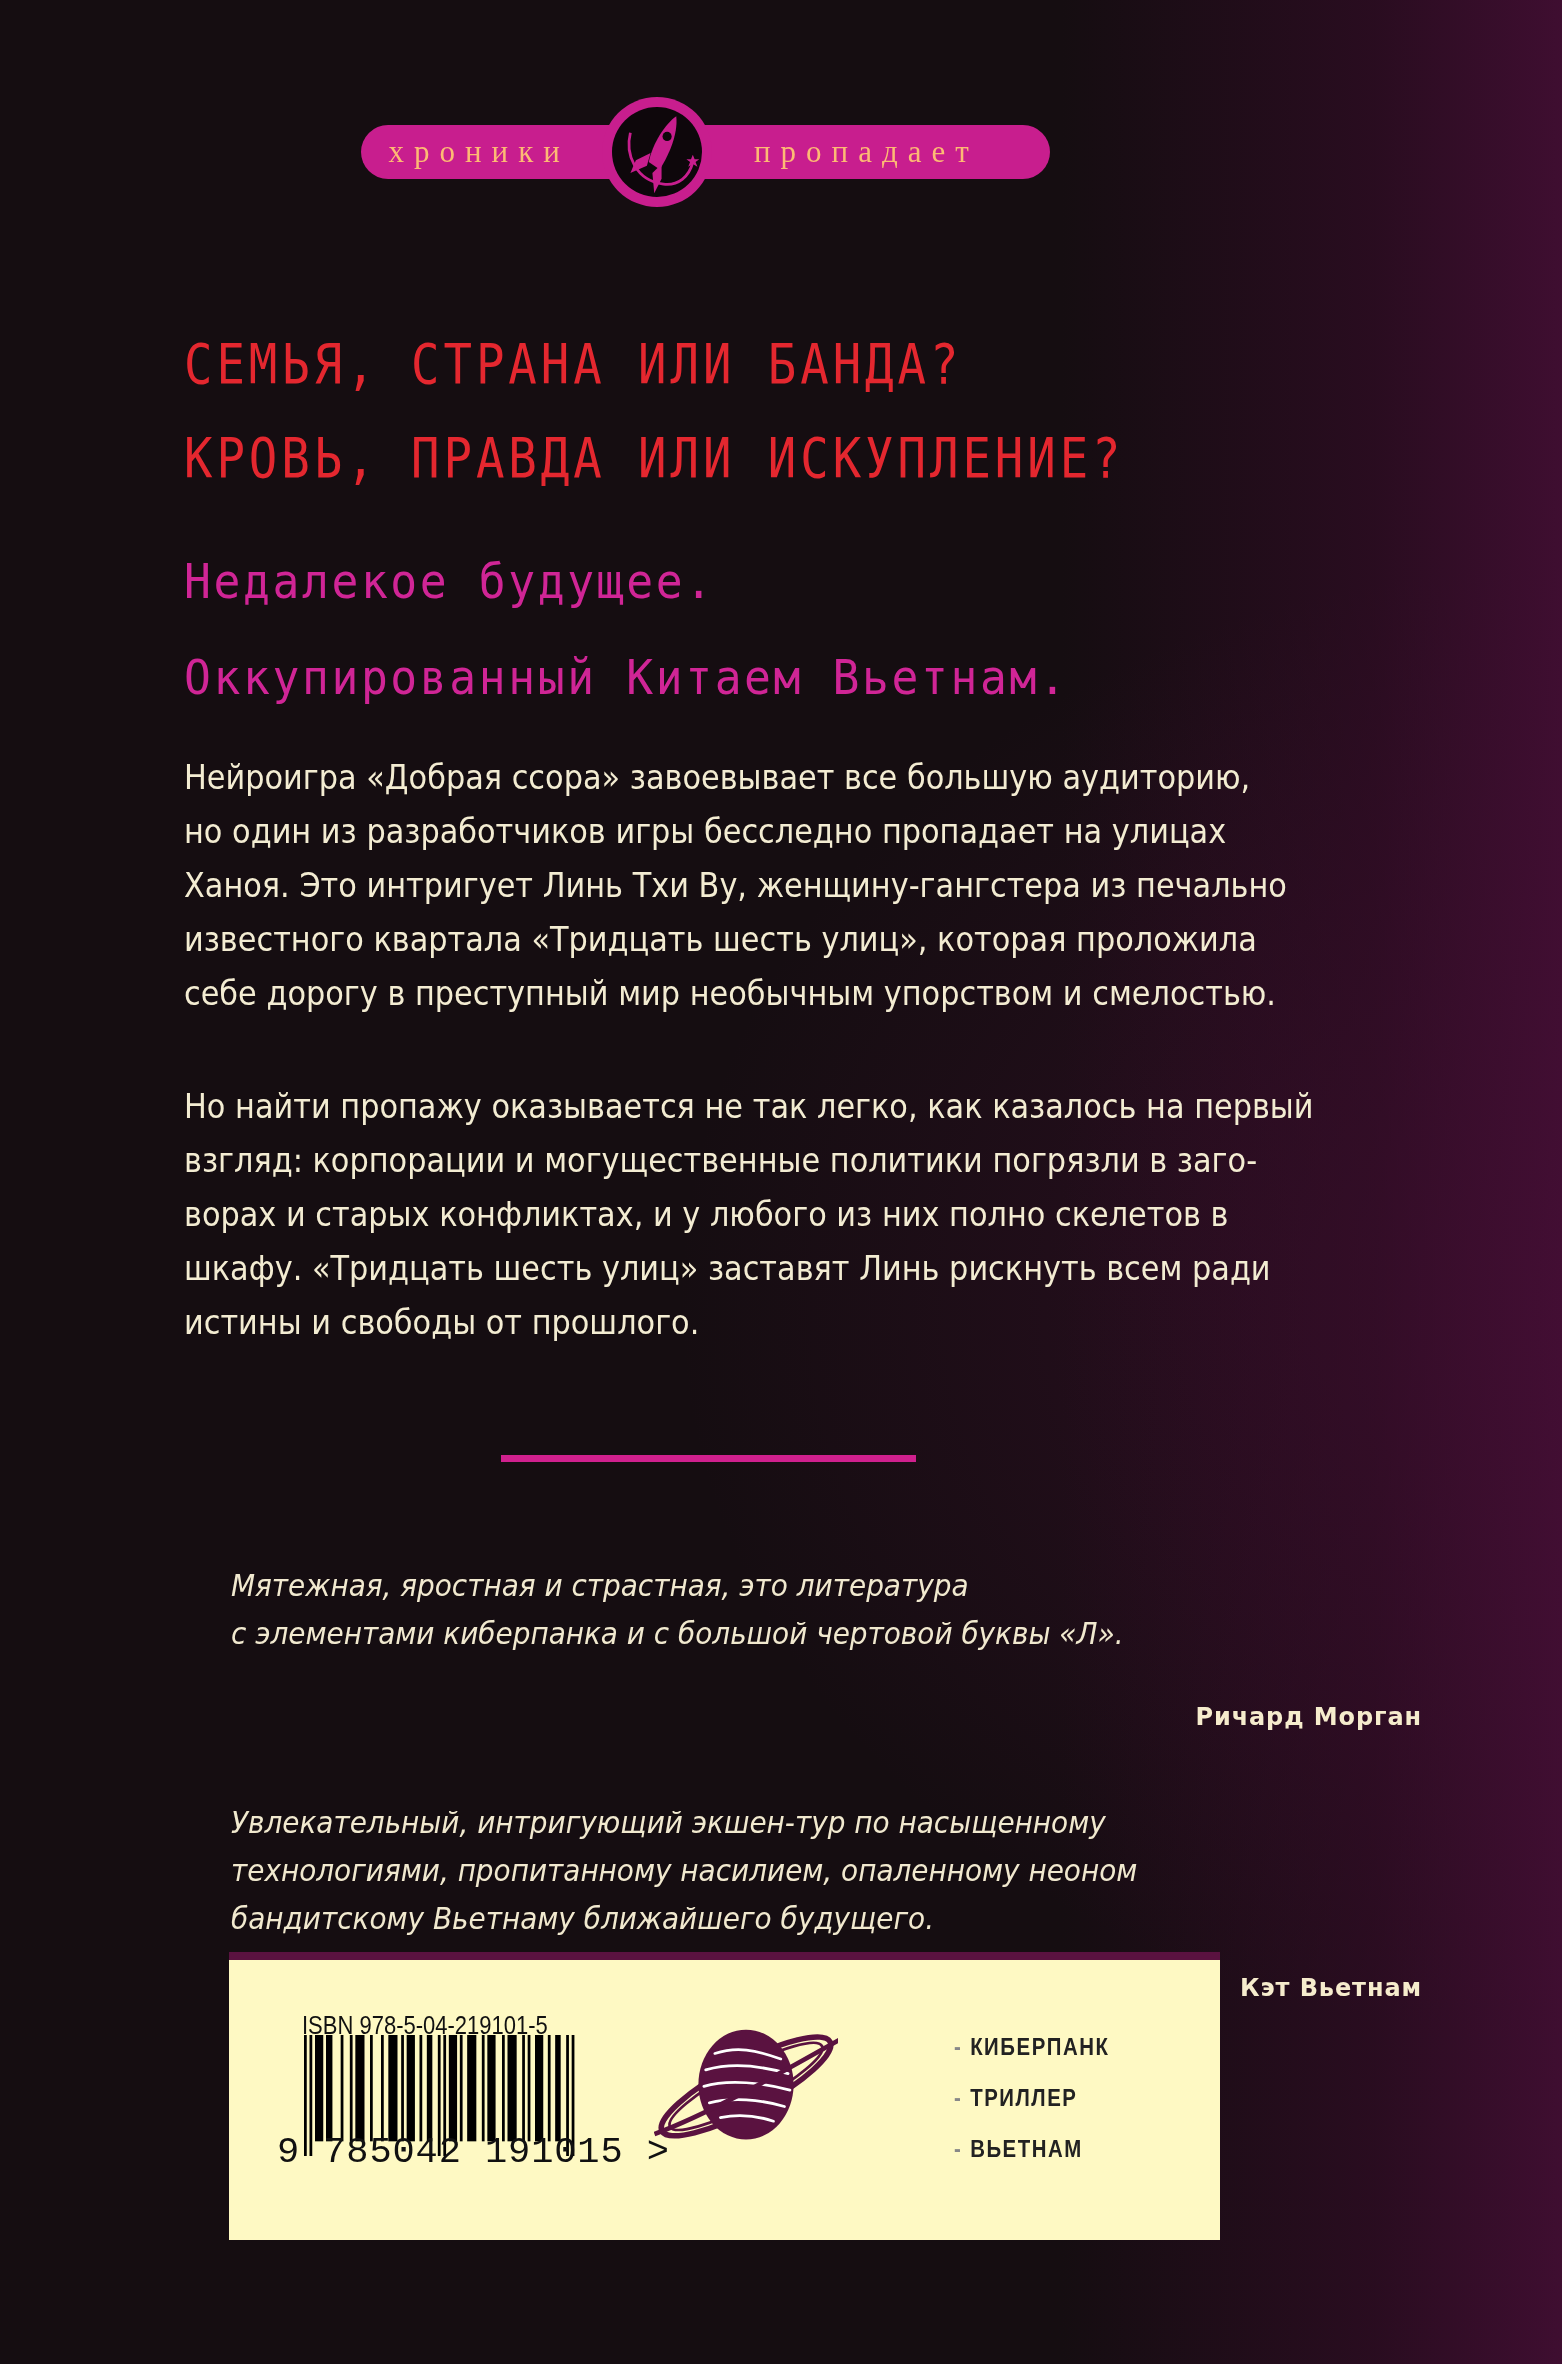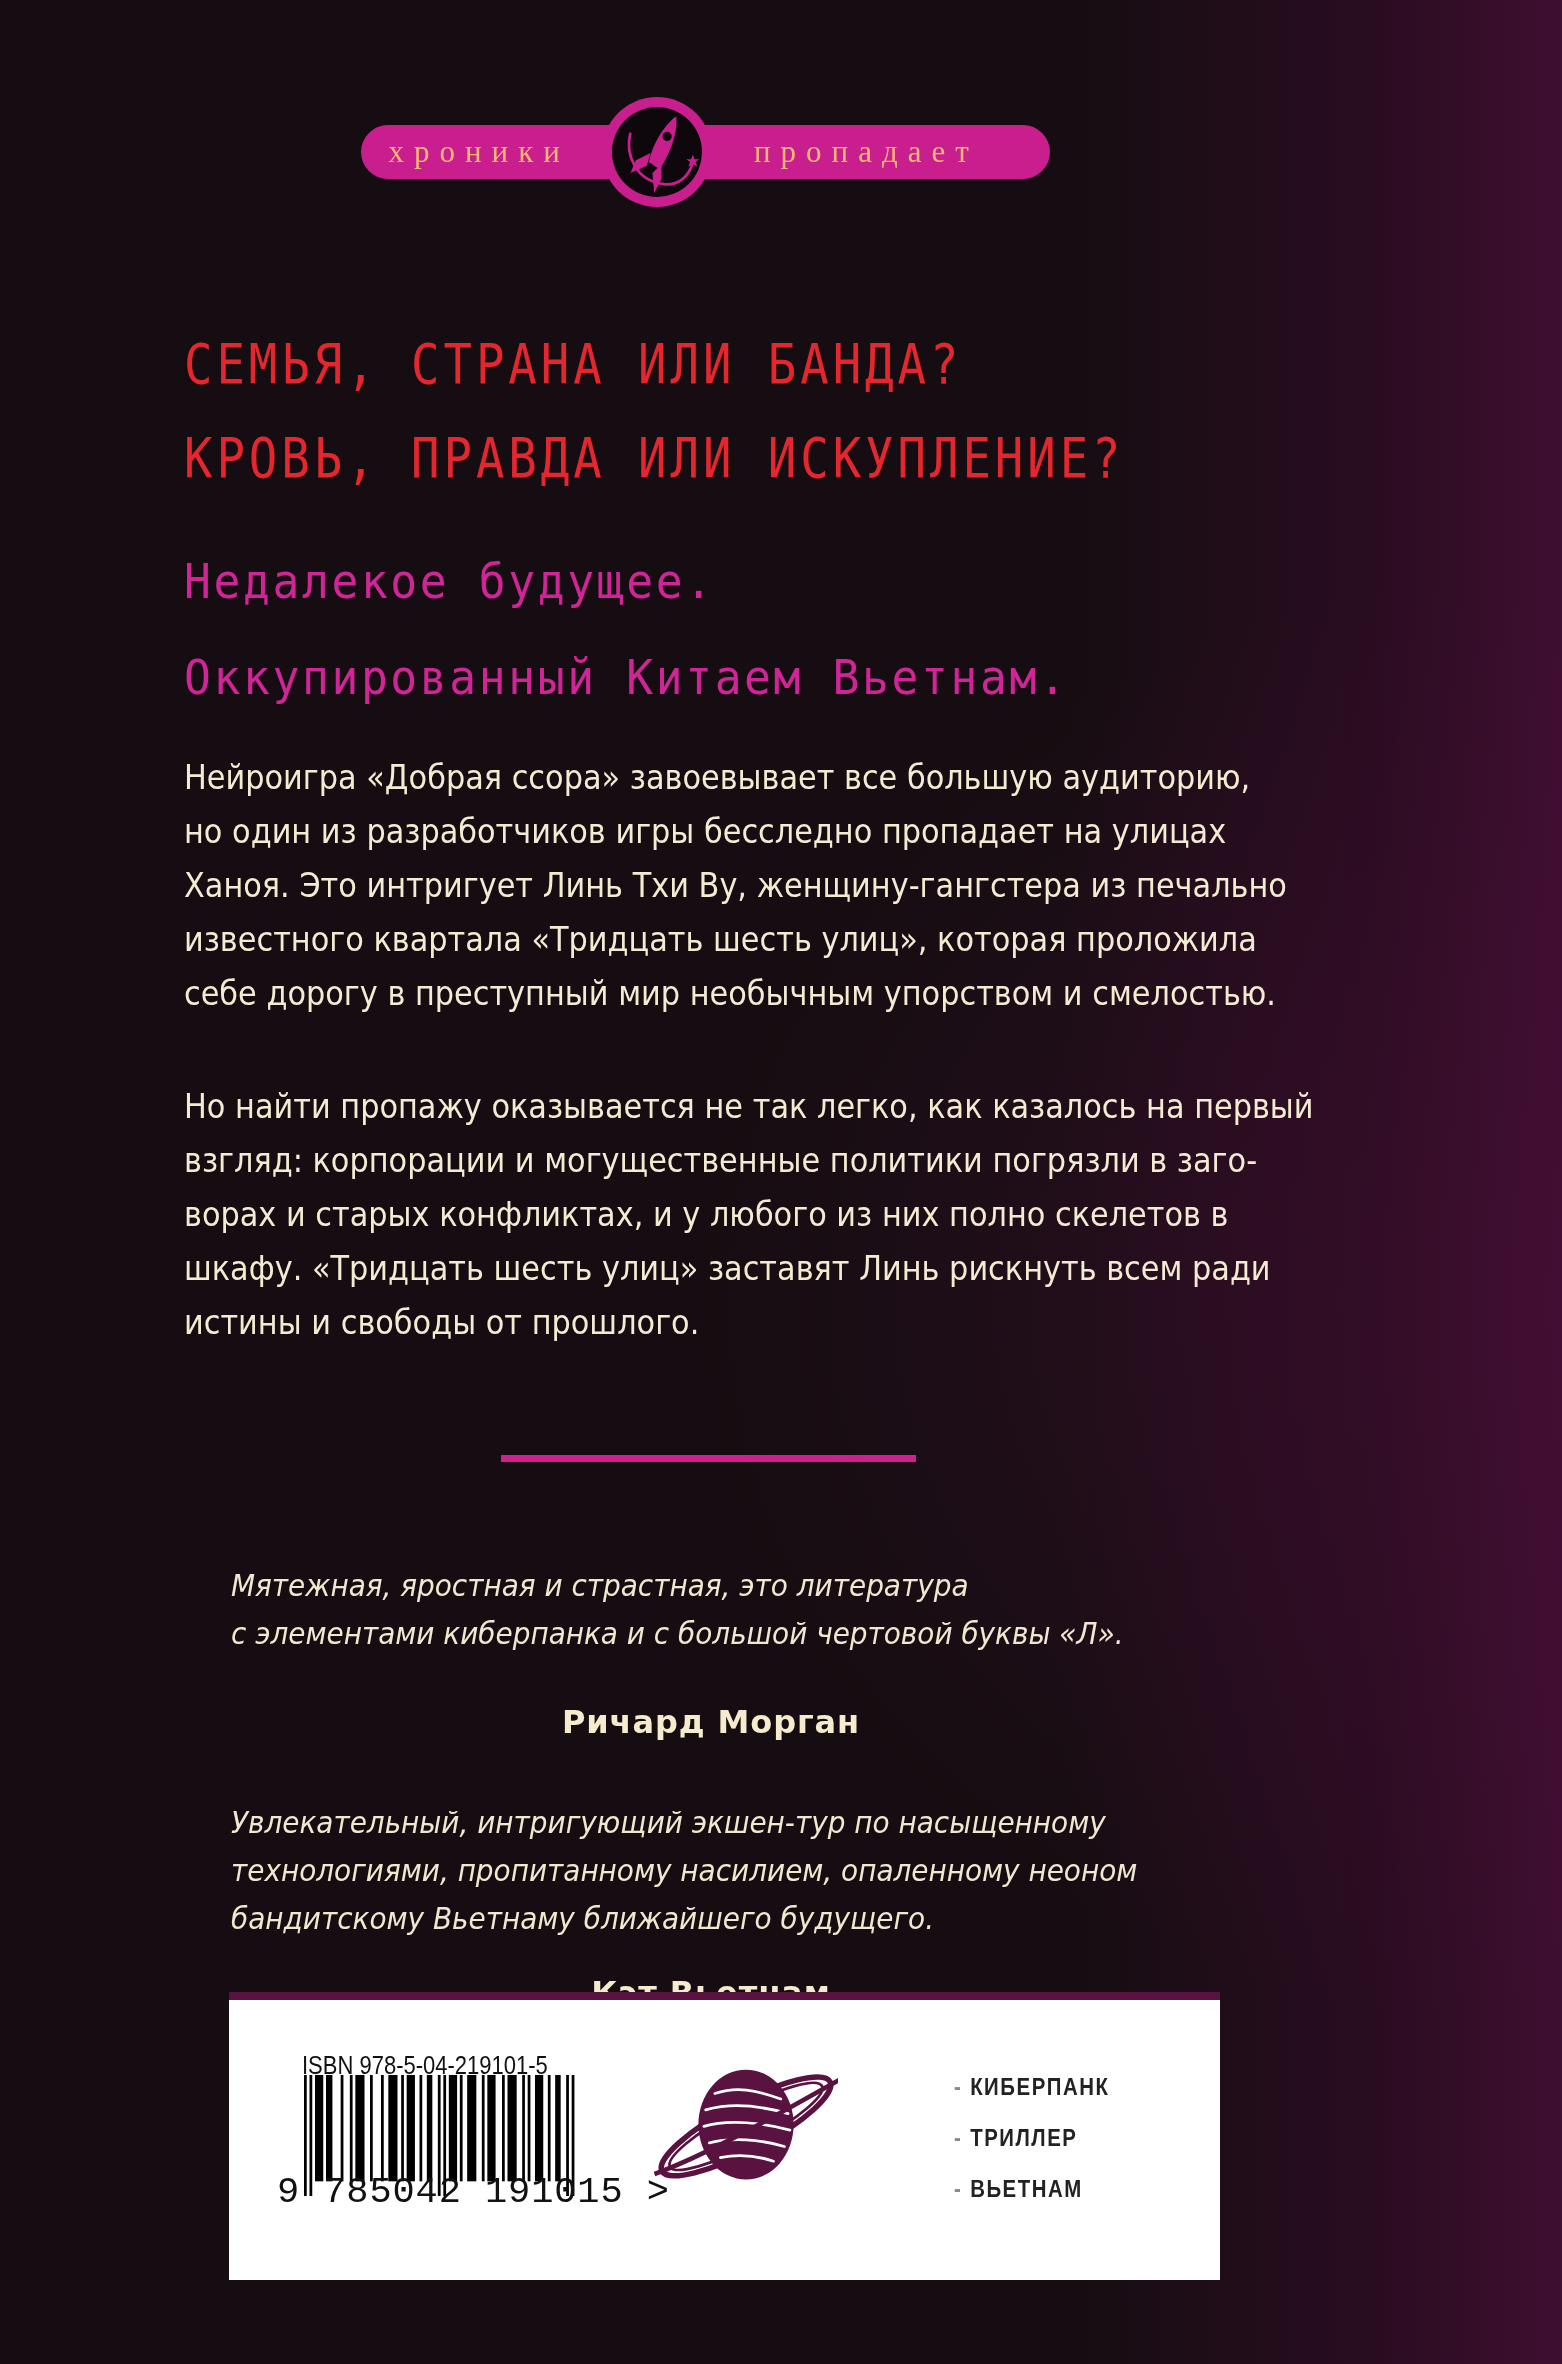--- a/index.html
+++ b/index.html
@@ -65,30 +65,30 @@
   .quote {
     position: absolute; left: 231px; width: 1194px;
     color: #f1e9cf; font-family: "DejaVu Sans", sans-serif; font-style: italic;
     font-size: 31px; line-height: 48px;
     transform: scaleX(0.9); transform-origin: left top;
   }
   .quote .line { display: block; white-space: nowrap; }
   .q1 { top: 1561px; }
   .q2 { top: 1798px; }
   .author {
-    position: absolute; left: 0; width: 1422px; text-align: center;
+    position: absolute; left: 0; width: 1422px; text-align: right;
     color: #f6eccd; font-family: "DejaVu Sans", sans-serif; font-weight: bold;
-    font-size: 32px; letter-spacing: 0.9px;
+    font-size: 24px; letter-spacing: 0.9px;
   }
   .a1 { top: 1703px; }
   .a2 { top: 1974px; }
   
   .panel {
-    position: absolute; left: 229px; top: 1992px; width: 991px; height: 288px;
-    background: #ffffff; border-top: 8.3px solid #5a1240; box-sizing: border-box;
+    position: absolute; left: 229px; top: 1952px; width: 991px; height: 288px;
+    background: #fef9c3; border-top: 8.3px solid #5a1240; box-sizing: border-box;
   }
   .isbn-label {
     position: absolute; left: 73px; top: 51px;
     font-family: "Liberation Sans", sans-serif; font-size: 25px; color: #111;
     transform: scaleX(0.88); transform-origin: left top; white-space: nowrap;
   }
   .barcode { position: absolute; left: 75px; top: 75px; width: 275px; height: 121px; }
   .barcode-digits {
     position: absolute; left: 48px; top: 171px; width: 331px;
     font-family: Liberation Mono, monospace; font-size: 37px; color: #111;

